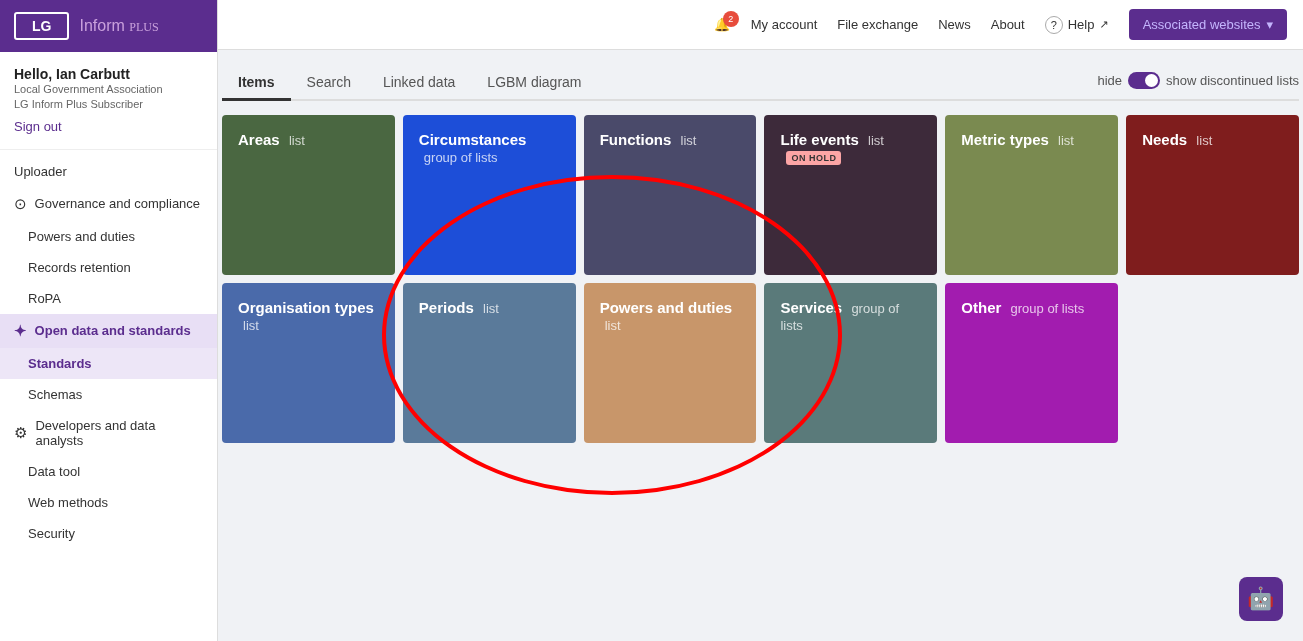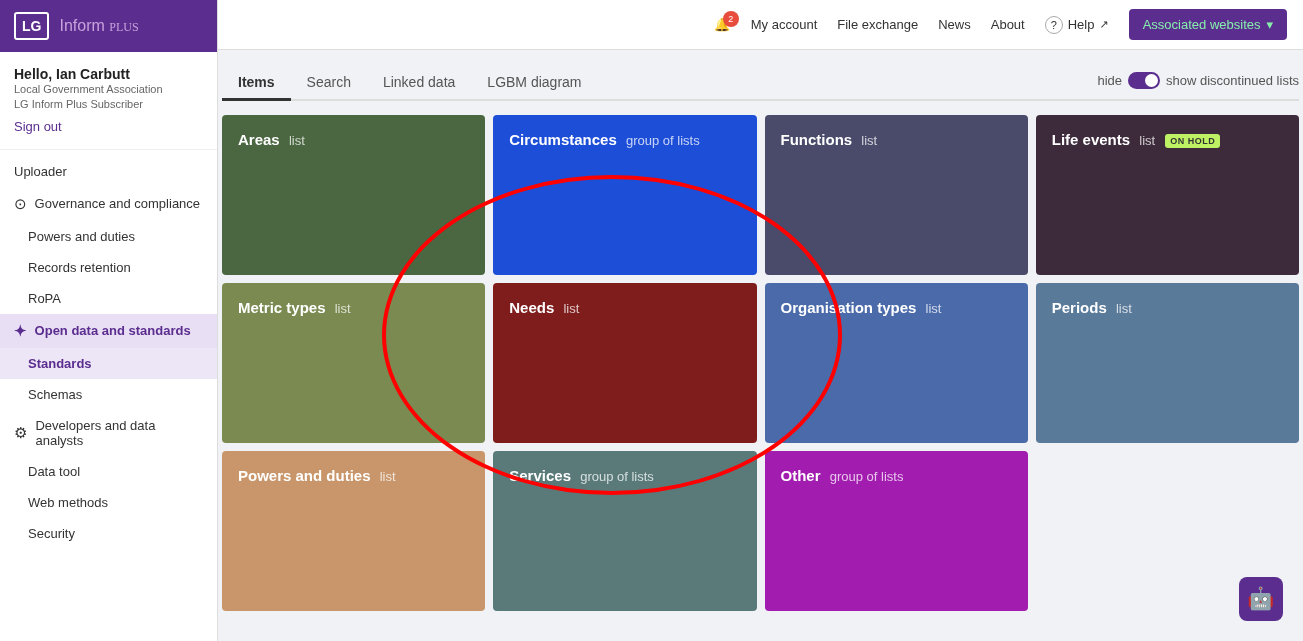--- a/index.html
+++ b/index.html
@@ -21,21 +21,21 @@
       display: flex;
       align-items: center;
       gap: 10px;
     }
     #logo-badge {
       background: #5b2d8e;
       border: 2px solid #fff;
       color: #fff;
       font-weight: bold;
       font-size: 14px;
-      padding: 4px 6px;
+      padding: 4px 16px;
       border-radius: 3px;
     }
     #logo-text {
       color: #fff;
       font-size: 16px;
       font-weight: bold;
     }
     #logo-text span { color: #c9a0dc; font-weight: normal; }
 
     #user-info {
@@ -98,21 +98,21 @@
       font-size: 9px;
       border-radius: 50%;
       width: 16px;
       height: 16px;
       display: flex;
       align-items: center;
       justify-content: center;
     }
     #assoc-websites-btn {
       background: #5b2d8e;
-      color: #86efac;
+      color: #c4b5fd;
       border: none;
       padding: 8px 14px;
       border-radius: 4px;
       font-size: 13px;
       cursor: pointer;
       display: flex;
       align-items: center;
       gap: 6px;
     }
 
@@ -159,21 +159,21 @@
       background: #fff;
       border-radius: 50%;
       position: absolute;
       top: 2px;
       right: 2px;
     }
 
     
     #grid {
       display: grid;
-      grid-template-columns: repeat(4, 1fr);
+      grid-template-columns: repeat(6, 1fr);
       gap: 8px;
       position: relative;
     }
 
     .grid-card {
       border-radius: 4px;
       padding: 16px;
       height: 160px;
       display: flex;
       flex-direction: column;
@@ -186,21 +186,21 @@
       color: #fff;
     }
     .card-subtitle {
       font-size: 13px;
       font-weight: normal;
       color: rgba(255,255,255,0.75);
       margin-left: 5px;
     }
     .on-hold-badge {
       display: inline-block;
-      background: #bef264;
+      background: #fca5a5;
       color: #333;
       font-size: 9px;
       font-weight: bold;
       padding: 2px 5px;
       border-radius: 3px;
       margin-left: 6px;
       vertical-align: middle;
       letter-spacing: 0.5px;
     }
 

